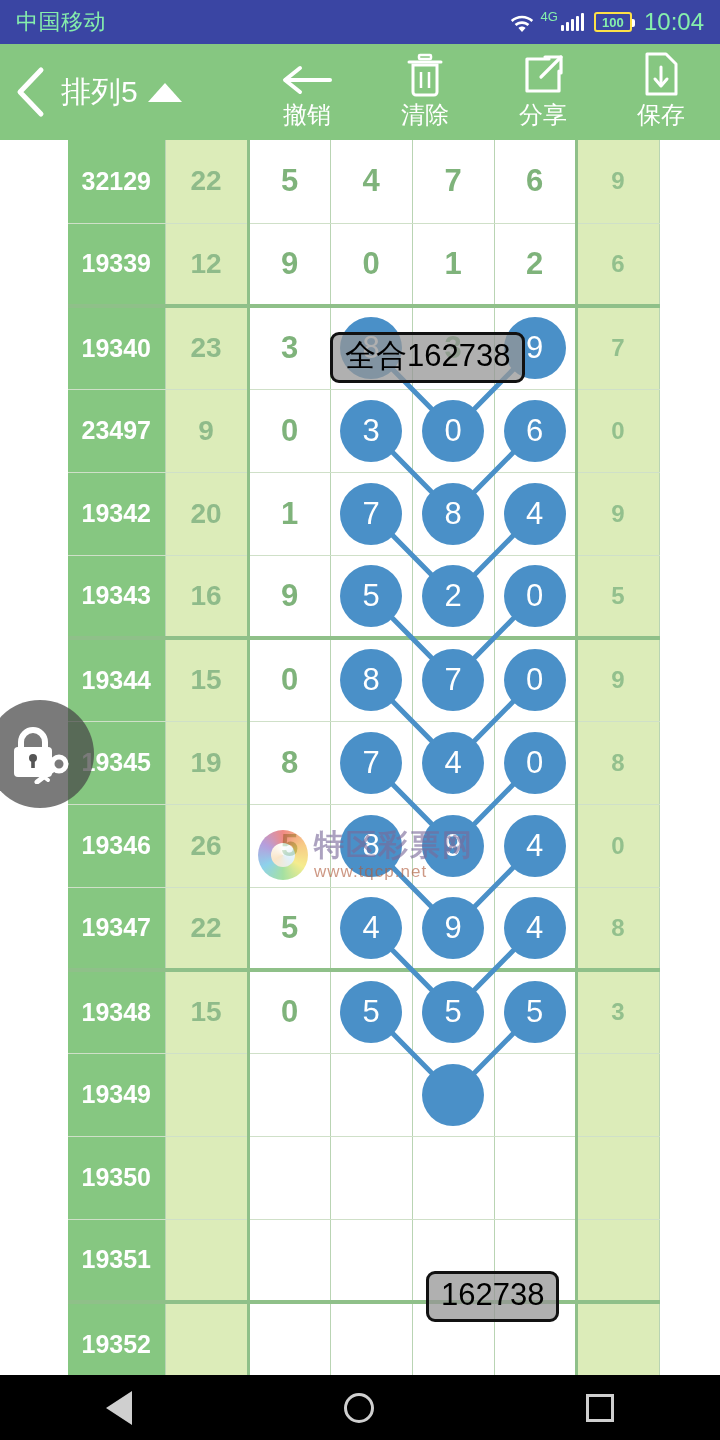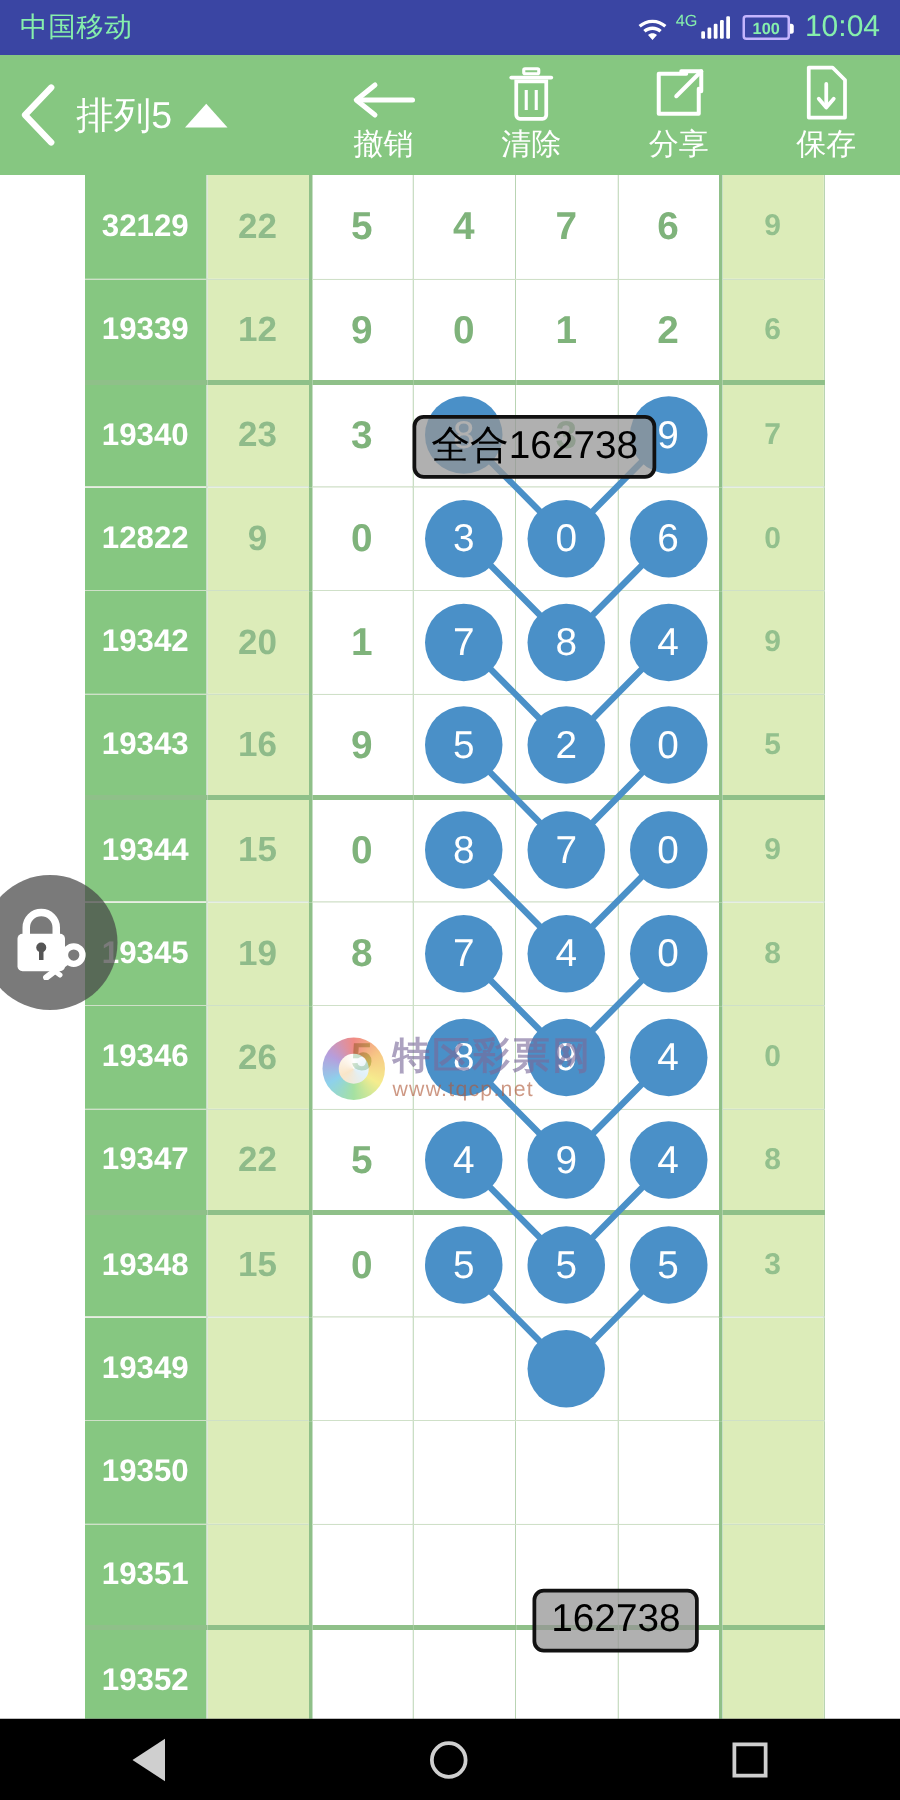--- a/index.html
+++ b/index.html
@@ -21,21 +21,21 @@
   .carrier { font-size: 22px; letter-spacing: 0.5px; }
   .status-right { display: flex; align-items: center; gap: 6px; }
   .wifi-ic { width: 26px; height: 22px; display:block; }
   .netlabel { font-size: 13px; position: relative; top: -6px; margin-right: -3px; }
   .bars { display: flex; align-items: flex-end; gap: 2px; height: 18px; }
   .bars i { width: 3px; background: #fff; display: block; border-radius: 1px; }
   .bars i:nth-child(1){height:6px} .bars i:nth-child(2){height:9px}
   .bars i:nth-child(3){height:12px} .bars i:nth-child(4){height:15px}
   .bars i:nth-child(5){height:18px}
   .battery {
-    border: 2px solid #c4b5fd; border-radius: 3px; height: 20px; min-width: 38px;
+    border: 2px solid #fde047; border-radius: 3px; height: 20px; min-width: 38px;
     display: flex; align-items: center; justify-content: center; position: relative;
     margin-left: 4px;
   }
   .battery:after{ content:""; position:absolute; right:-5px; top:5px; width:3px; height:8px;
     background:#fff; border-radius:0 2px 2px 0; }
   .battery span { font-size: 13px; line-height: 1; font-weight: bold; }
   .clock { font-size: 24px; margin-left: 6px; }
 
   
   .toolbar {
@@ -247,21 +247,21 @@
             <td class="c-dig">
               <div class="ball">8</div>
             </td>
             <td class="c-dig">3</td>
             <td class="c-dig">
               <div class="ball">9</div>
             </td>
             <td class="c-last">7</td>
           </tr>
           <tr>
-            <td class="c-issue">12822</td>
+            <td class="c-issue">23497</td>
             <td class="c-sum">9</td>
             <td class="c-d0">0</td>
             <td class="c-dig">
               <div class="ball">3</div>
             </td>
             <td class="c-dig">
               <div class="ball">0</div>
             </td>
             <td class="c-dig">
               <div class="ball">6</div>

